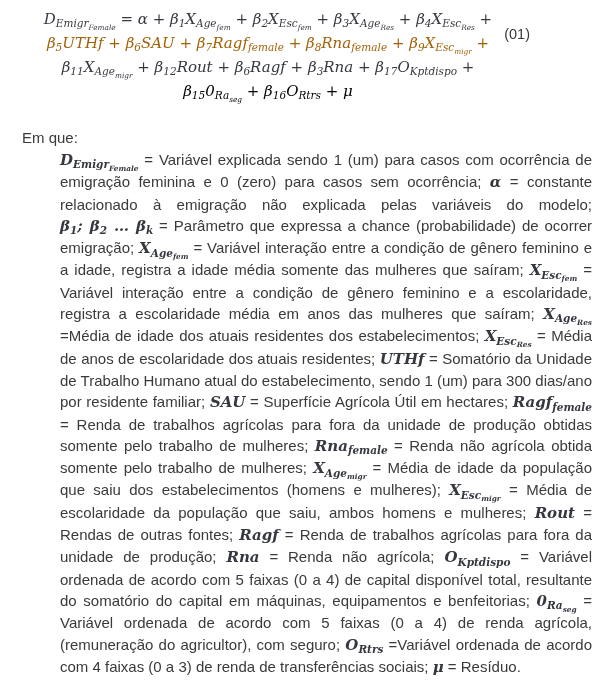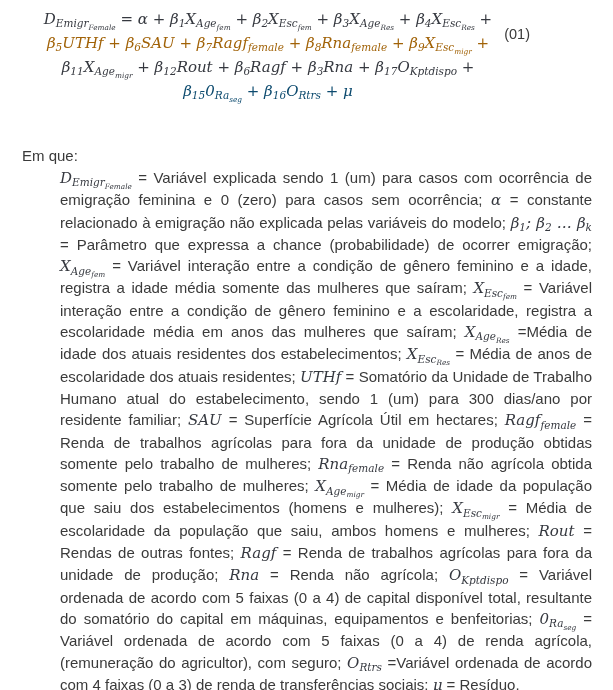--- a/index.html
+++ b/index.html
@@ -45,46 +45,47 @@
   
   .math sub, .eq-line sub {
     font-size: 0.70em;
     line-height: 0;
     vertical-align: baseline;
     position: relative;
     top: 0.32em;
   }
   
   .lead-in {
-    margin: 43px 0 0 22px;
+    margin: 25px 0 0 22px;
     font-size: 15px;
     line-height: 20px;
   }
   .definitions {
     margin: 1px 21px 0 60px;
     width: 532px;
     text-align: justify;
     font-size: 15px;
     line-height: 21.3px;
   }
   .math {
     font-family: "DejaVu Serif", serif;
     font-style: italic;
     color: #35383f;
     white-space: nowrap;
+    font-weight: bold;
   }
 </style>
 </head>
 <body style="color: rgb(58, 58, 58); background: rgb(255, 255, 255);">
 
 <div class="equation-block">
   <div class="eq-lines">
     <div class="eq-line" style="color: rgb(53, 56, 63);">D<sub>Emigr<sub>Female</sub></sub> = α + β<sub>1</sub>X<sub>Age<sub>fem</sub></sub> + β<sub>2</sub>X<sub>Esc<sub>fem</sub></sub> + β<sub>3</sub>X<sub>Age<sub>Res</sub></sub> + β<sub>4</sub>X<sub>Esc<sub>Res</sub></sub> +</div>
     <div class="eq-line" style="color: #a16207;">β<sub>5</sub>UTHf + β<sub>6</sub>SAU + β<sub>7</sub>Ragf<sub>female</sub> + β<sub>8</sub>Rna<sub>female</sub> + β<sub>9</sub>X<sub>Esc<sub>migr</sub></sub> +</div>
     <div class="eq-line" style="color: rgb(53, 56, 63);">β<sub>11</sub>X<sub>Age<sub>migr</sub></sub> + β<sub>12</sub>Rout + β<sub>6</sub>Ragf + β<sub>3</sub>Rna + β<sub>17</sub>O<sub>Kptdispo</sub> +</div>
-    <div class="eq-line" style="color: #0c4a6e;">β<sub>15</sub>0<sub>Ra<sub>seg</sub></sub> + β<sub>16</sub>O<sub>Rtrs</sub> + μ</div>
+    <div class="eq-line" style="color: #000000;">β<sub>15</sub>0<sub>Ra<sub>seg</sub></sub> + β<sub>16</sub>O<sub>Rtrs</sub> + μ</div>
   </div>
   <span class="eq-number">(01)</span>
 </div>
 
 <div class="lead-in">Em que:</div>
 
 <p class="definitions"><span class="math" style="color: rgb(53, 56, 63);">D<sub>Emigr<sub>Female</sub></sub></span><span> = Variável explicada sendo 1 (um) para casos com ocorrência de emigração feminina e 0 (zero) para casos sem ocorrência; </span><span class="math" style="color: rgb(53, 56, 63);">α</span><span> = constante relacionado à emigração não explicada pelas variáveis do modelo; </span><span class="math" style="color: rgb(53, 56, 63);">β<sub>1</sub>; β<sub>2</sub> … β<sub>k</sub></span><span> = Parâmetro que expressa a chance (probabilidade) de ocorrer emigração; </span><span class="math" style="color: rgb(53, 56, 63);">X<sub>Age<sub>fem</sub></sub></span><span> = Variável interação entre a condição de gênero feminino e a idade, registra a idade média somente das mulheres que saíram; </span><span class="math" style="color: rgb(53, 56, 63);">X<sub>Esc<sub>fem</sub></sub></span><span> = Variável interação entre a condição de gênero feminino e a escolaridade, registra a escolaridade média em anos das mulheres que saíram; </span><span class="math" style="color: rgb(53, 56, 63);">X<sub>Age<sub>Res</sub></sub></span><span> =Média de idade dos atuais residentes dos estabelecimentos; </span><span class="math" style="color: rgb(53, 56, 63);">X<sub>Esc<sub>Res</sub></sub></span><span> = Média de anos de escolaridade dos atuais residentes; </span><span class="math" style="color: rgb(53, 56, 63);">UTHf</span><span> = Somatório da Unidade de Trabalho Humano atual do estabelecimento, sendo 1 (um) para 300 dias/ano por residente familiar; </span><span class="math" style="color: rgb(53, 56, 63);">SAU</span><span> = Superfície Agrícola Útil em hectares; </span><span class="math" style="color: rgb(53, 56, 63);">Ragf<sub>female</sub></span><span> = Renda de trabalhos agrícolas para fora da unidade de produção obtidas somente pelo trabalho de mulheres; </span><span class="math" style="color: rgb(53, 56, 63);">Rna<sub>female</sub></span><span> = Renda não agrícola obtida somente pelo trabalho de mulheres; </span><span class="math" style="color: rgb(53, 56, 63);">X<sub>Age<sub>migr</sub></sub></span><span> = Média de idade da população que saiu dos estabelecimentos (homens e mulheres); </span><span class="math" style="color: rgb(53, 56, 63);">X<sub>Esc<sub>migr</sub></sub></span><span> = Média de escolaridade da população que saiu, ambos homens e mulheres; </span><span class="math" style="color: rgb(53, 56, 63);">Rout</span><span> = Rendas de outras fontes; </span><span class="math" style="color: rgb(53, 56, 63);">Ragf</span><span> = Renda de trabalhos agrícolas para fora da unidade de produção; </span><span class="math" style="color: rgb(53, 56, 63);">Rna</span><span> = Renda não agrícola; </span><span class="math" style="color: rgb(53, 56, 63);">O<sub>Kptdispo</sub></span><span> = Variável ordenada de acordo com 5 faixas (0 a 4) de capital disponível total, resultante do somatório do capital em máquinas, equipamentos e benfeitorias; </span><span class="math" style="color: rgb(53, 56, 63);">0<sub>Ra<sub>seg</sub></sub></span><span> = Variável ordenada de acordo com 5 faixas (0 a 4) de renda agrícola, (remuneração do agricultor), com seguro; </span><span class="math" style="color: rgb(53, 56, 63);">O<sub>Rtrs</sub></span><span> =Variável ordenada de acordo com 4 faixas (0 a 3) de renda de transferências sociais; </span><span class="math" style="color: rgb(53, 56, 63);">μ</span><span> = Resíduo.</span></p>
 
 </body></html>

